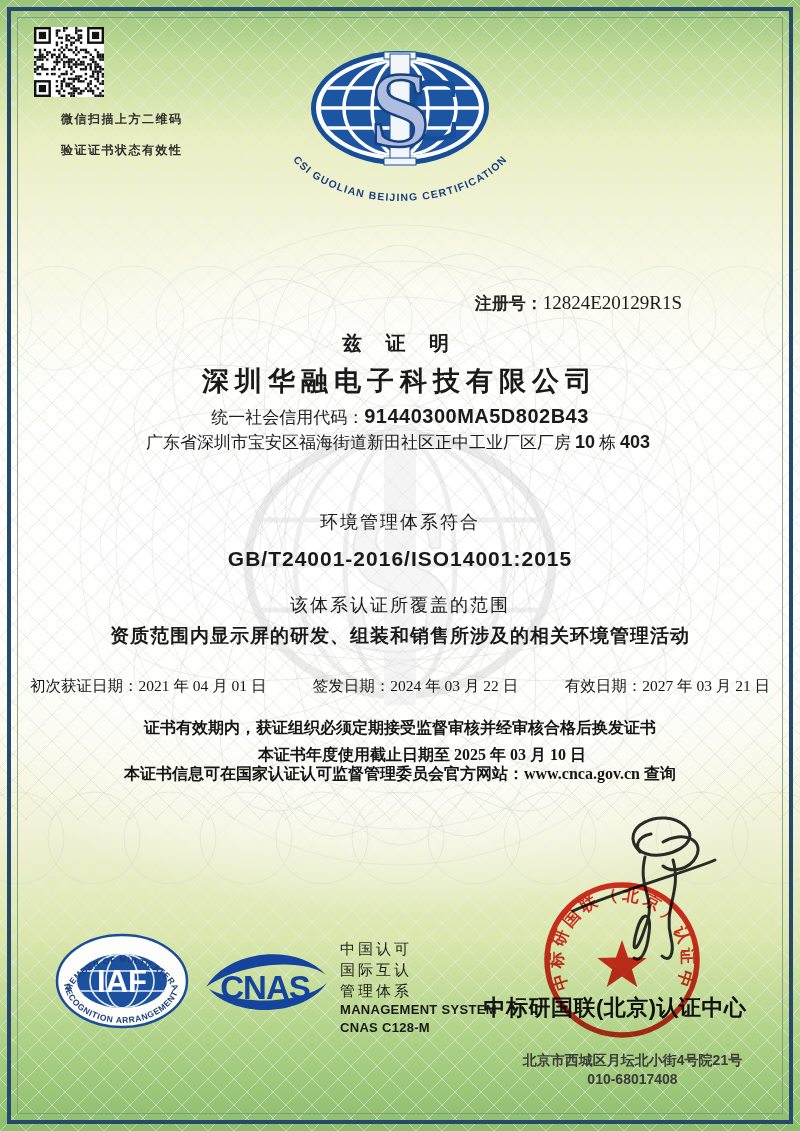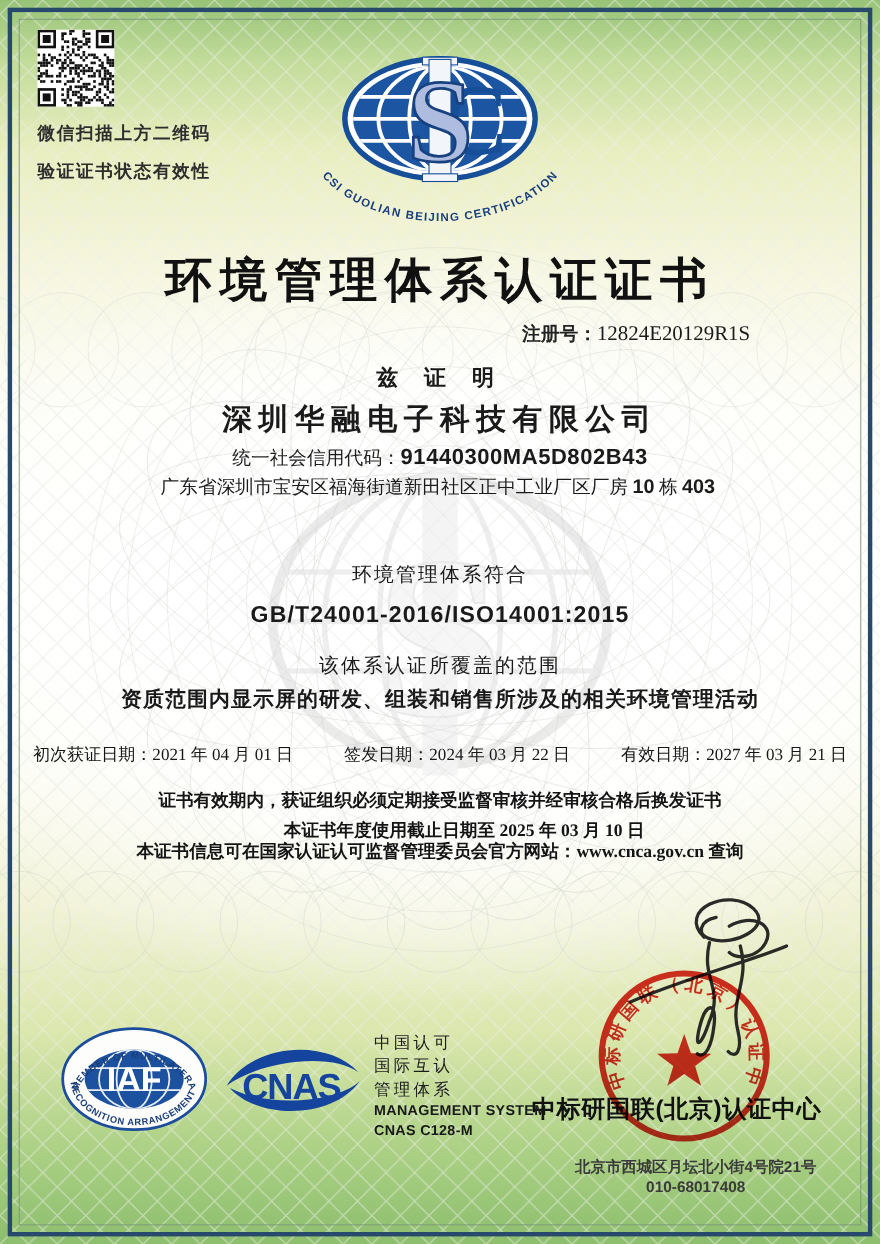--- a/index.html
+++ b/index.html
@@ -12,22 +12,22 @@
         linear-gradient(180deg,#97c377 0%,#c3dc9b 5%,#e9eec0 12%,#f6f6e0 22%,#fdfdf6 32%,#fffffd 48%,#fbfbf0 62%,#f1f2d6 73%,#dbe7ad 83%,#a9cf82 93%,#8cbe6d 100%);}
   .guilloche{position:absolute;inset:0;pointer-events:none;}
   
   .frame-outer{position:absolute;inset:7px;border:4px solid #27496b;pointer-events:none;}
   .frame-inner{position:absolute;inset:17px;border:1.5px solid rgba(125,150,125,.85);pointer-events:none;}
   
   .abs{position:absolute;left:0;right:0;text-align:center;}
   
   .qr-block{position:absolute;left:34px;top:27px;width:190px;}
   .qr-svg{width:70px;height:70px;background:#fff;display:block;}
-  .qr-cap{font-family:"Liberation Serif",serif;font-size:16px;font-weight:bold;
-          letter-spacing:1.5px;color:#2d2d2d;margin-top:14px;}
+  .qr-cap{font-family:"Liberation Serif",serif;font-size:12px;font-weight:bold;
+          letter-spacing:1.5px;color:#2d2d2d;margin-top:14px;margin-left:27px;}
   
   .csi-logo{position:absolute;left:278px;top:44px;width:244px;height:176px;}
   
   .title{top:226px;font-size:43px;font-weight:bold;letter-spacing:7px;color:#111;}
   .reg-line{position:absolute;top:292px;right:118px;text-align:right;}
   .reg-label{font-size:17px;font-weight:bold;color:#222;}
   .reg-number{font-family:"Liberation Serif",serif;font-size:19px;color:#1b1b1b;}
   .certify-heading{top:330px;font-size:20px;font-weight:bold;letter-spacing:9px;}
   .company{top:363px;font-size:27px;font-weight:bold;letter-spacing:6px;}
   .credit-line{top:405px;font-size:17px;}
@@ -437,21 +437,20 @@
     <text x="152" y="96" font-family="Liberation Serif,serif" font-size="92" font-weight="bold" text-anchor="middle" fill="#164e98">C</text>
     <rect x="106" y="8" width="32" height="7" fill="#f2f5fa" stroke="#164e98" stroke-width="1"></rect>
     <rect x="112" y="10" width="20" height="110" fill="#f2f5fa" stroke="#164e98" stroke-width="1"></rect>
     <rect x="106" y="114" width="32" height="7" fill="#f2f5fa" stroke="#164e98" stroke-width="1"></rect>
     <text x="122" y="102" font-family="Liberation Serif,serif" font-size="108" font-weight="bold" text-anchor="middle" fill="#aebcdf" stroke="#17417f" stroke-width="2.5">S</text>
     <text font-size="10.5" font-weight="bold" fill="#1a3f7e" letter-spacing="1.2" font-family="Liberation Sans,sans-serif">
       <textPath href="#csiArc" startOffset="2%">CSI GUOLIAN BEIJING CERTIFICATION CENTER</textPath>
     </text>
   </svg>
 
-  <div class="abs title">环境管理体系认证证书</div>
 
   <div class="reg-line">
     <span class="reg-label">注册号：</span><span class="reg-number">12824E20129R1S</span>
   </div>
 
   <div class="abs certify-heading">兹 证 明</div>
   <div class="abs company">深圳华融电子科技有限公司</div>
 
   <div class="abs credit-line">
     <span class="credit-label">统一社会信用代码：</span><span class="credit-code">91440300MA5D802B43</span>

